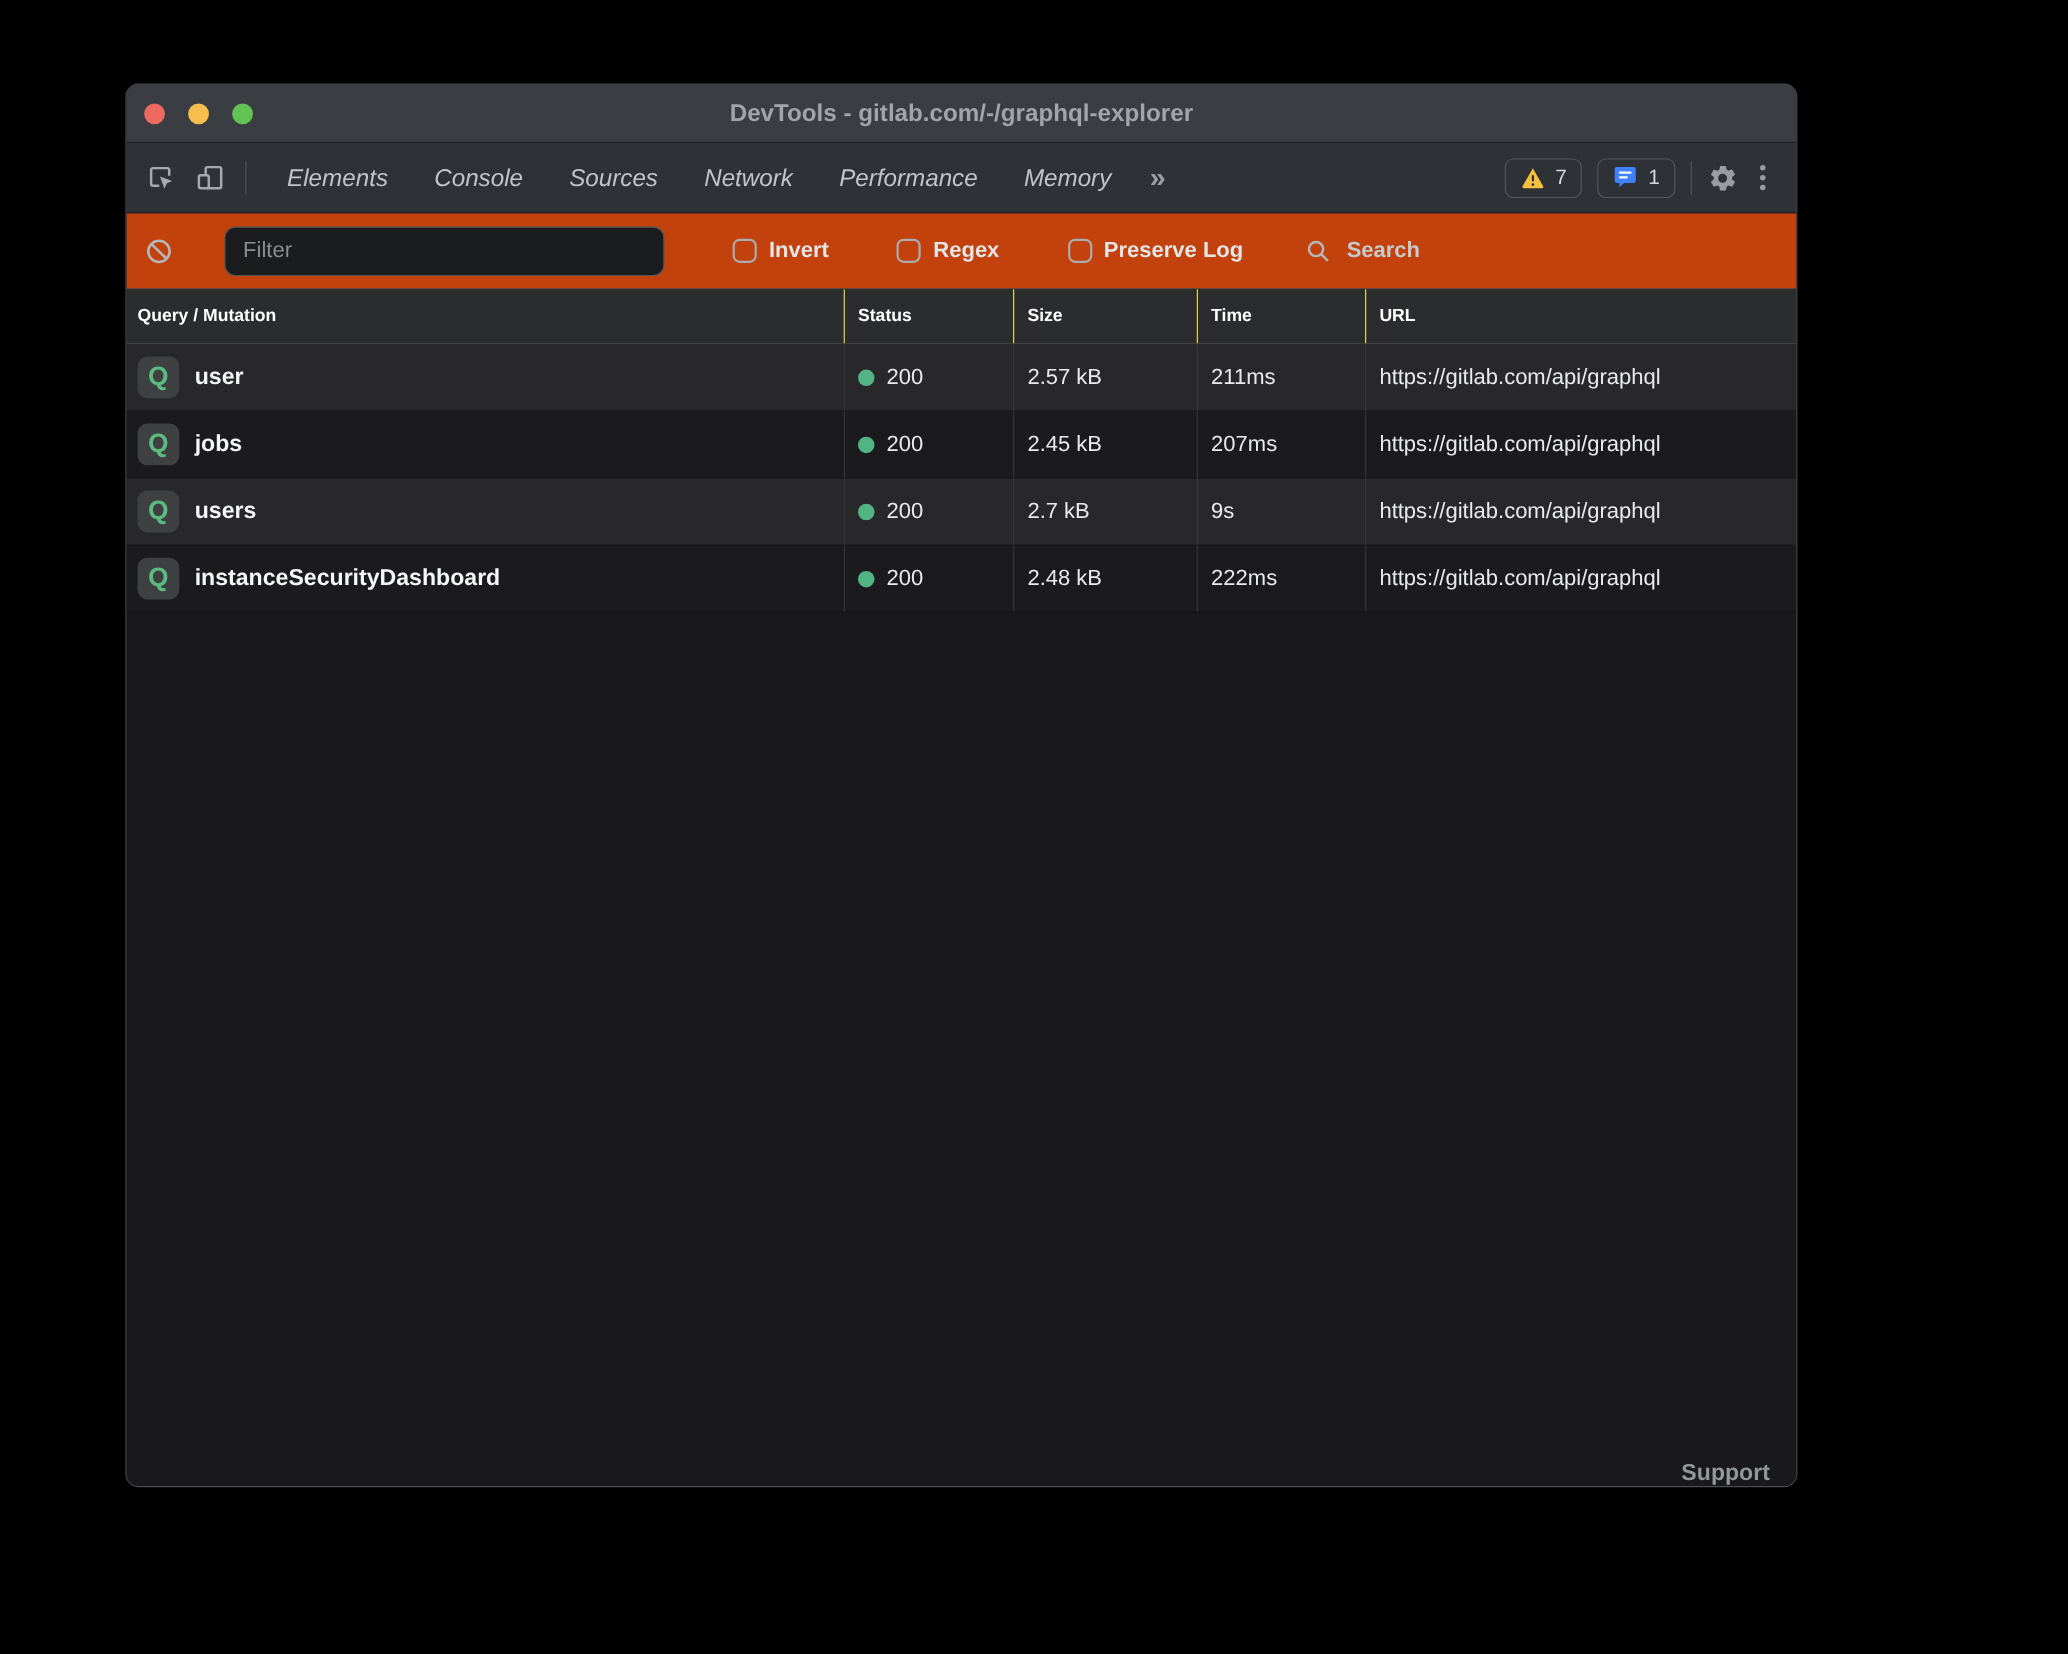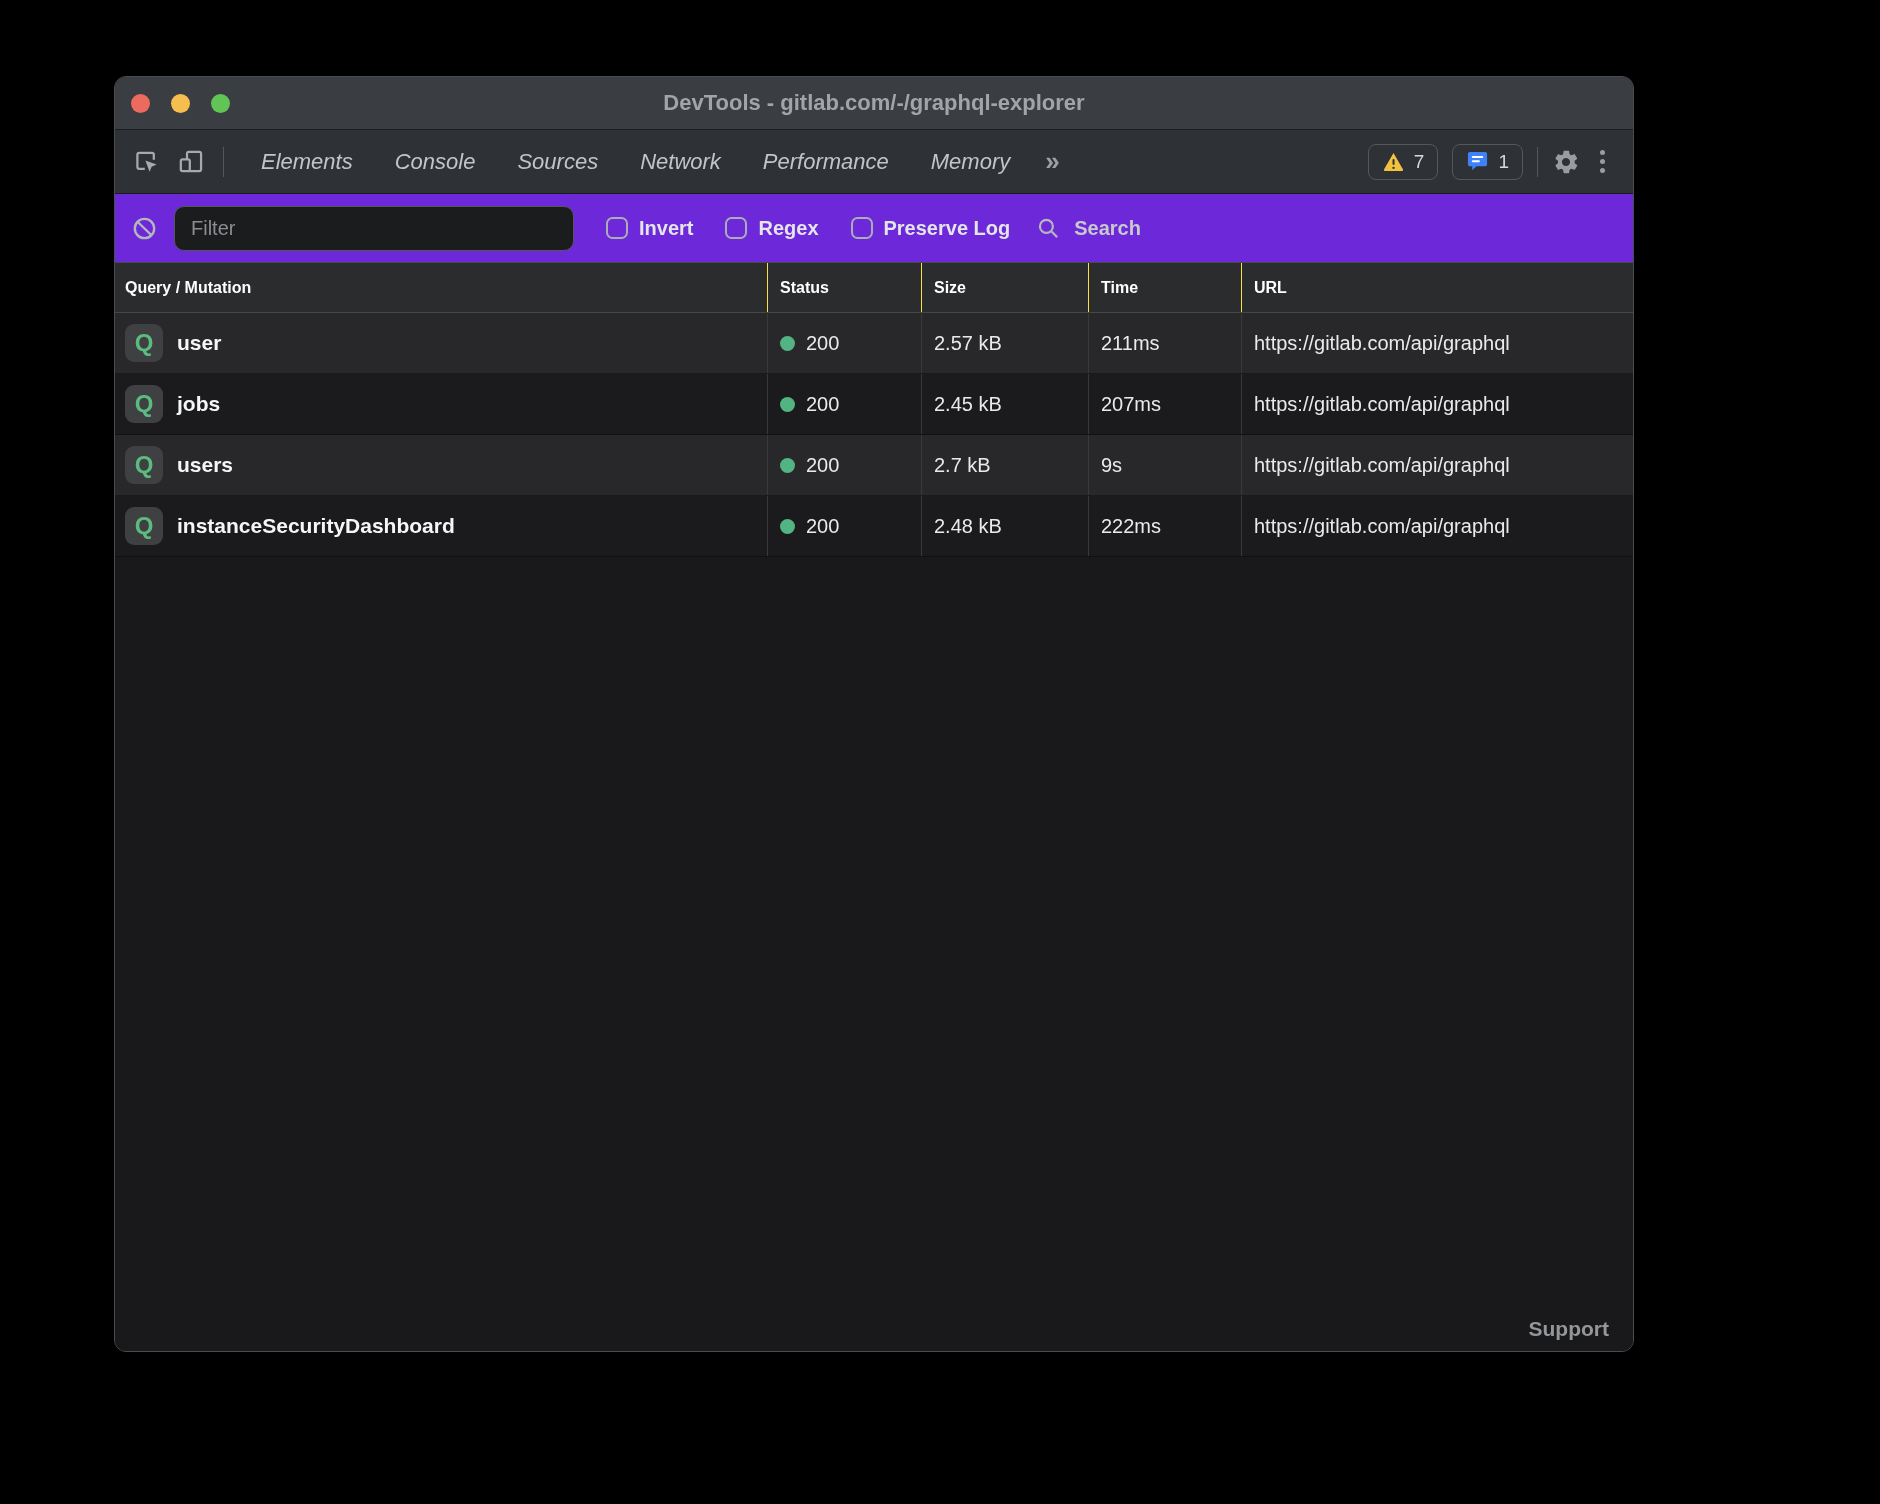--- a/index.html
+++ b/index.html
@@ -28,22 +28,22 @@
   .tab { display:flex; align-items:center; padding:0 21px; font-size:22px; color:#c2c5c7; cursor:default;font-style:italic; }
   .tab.selected { background:#000; color:#fff; font-weight:500; padding:0 26px; }
   .tab-chevron { display:flex; align-items:center; padding:0 14px; font-size:26px; color:#9ca0a3; font-weight:bold; }
   .tabbar-right { margin-left:auto; display:flex; align-items:center; gap:14px; padding-right:22px; }
   .count-badge { display:flex; align-items:center; gap:9px; border:1px solid #55585b; border-radius:8px;
                  height:36px; padding:0 13px; font-size:19px; color:#d6d8da; }
   .kebab { display:flex; flex-direction:column; gap:4px; padding:4px 6px; }
   .kebab i { width:5px; height:5px; border-radius:50%; background:#9a9da0; }
 
   
-  .filterbar { height:69px; flex:0 0 69px; background:#6d28d9; display:flex; align-items:center;
-               padding:0 16px; border-bottom:1px solid #47494c; }
+  .filterbar { height:69px; flex:0 0 69px; background:#c2410c; display:flex; align-items:center;
+               padding:0 16px; border-bottom:1px solid #47494c;gap:30px; }
   .filter-input { width:400px; height:45px; margin-left:16px; background:#1b1c1e;
                   border:1.5px solid #53565a; border-radius:10px; color:#e8e9ea;
                   font-size:20px; padding:0 16px; outline:none; font-family:inherit; }
   .filter-input::placeholder { color:#8b8e91; }
   .checkgroup { display:flex; align-items:center; gap:11px; margin-left:32px; }
   .checkbox { width:22px; height:22px; border:2px solid #aaadb1; border-radius:6.5px; background:transparent; }
   .checklabel { font-size:20px; font-weight:bold; color:#e4e5e7; }
   .searchgroup { display:flex; align-items:center; gap:13px; margin-left:26px; }
   .searchlabel { font-size:20px; font-weight:bold; color:#c7c9cb; }
 
@@ -60,21 +60,21 @@
   .cell { display:flex; align-items:center; padding-left:12px; font-size:20px; color:#e9eaeb; overflow:hidden; white-space:nowrap; }
   .cell + .cell { border-left:1px solid #39393b; }
   .query-cell { padding-left:10px; gap:14px; }
   .qbadge { width:38px; height:38px; flex:0 0 38px; border-radius:9px; background:#3e4042;
             display:flex; align-items:center; justify-content:center;
             color:#5cbc80; font-size:24px; font-weight:bold; }
   .qname { font-size:21px; font-weight:bold; color:#f5f6f7; }
   .dot { width:15px; height:15px; border-radius:50%; background:#53b483; margin-right:11px; flex:0 0 15px; }
 
   .table-empty { flex:1 1 auto; background:#19191b; position:relative; }
-  .support { position:absolute; right:24px; bottom:10px; font-size:21px; font-weight:bold; color:#94979a; }
+  .support { position:absolute; right:24px; bottom:0; font-size:21px; font-weight:bold; color:#94979a; }
 
   svg { display:block; }
 </style>
 </head>
 <body>
 
 <div class="window">
 
   <div class="titlebar">
     <div class="lights">

